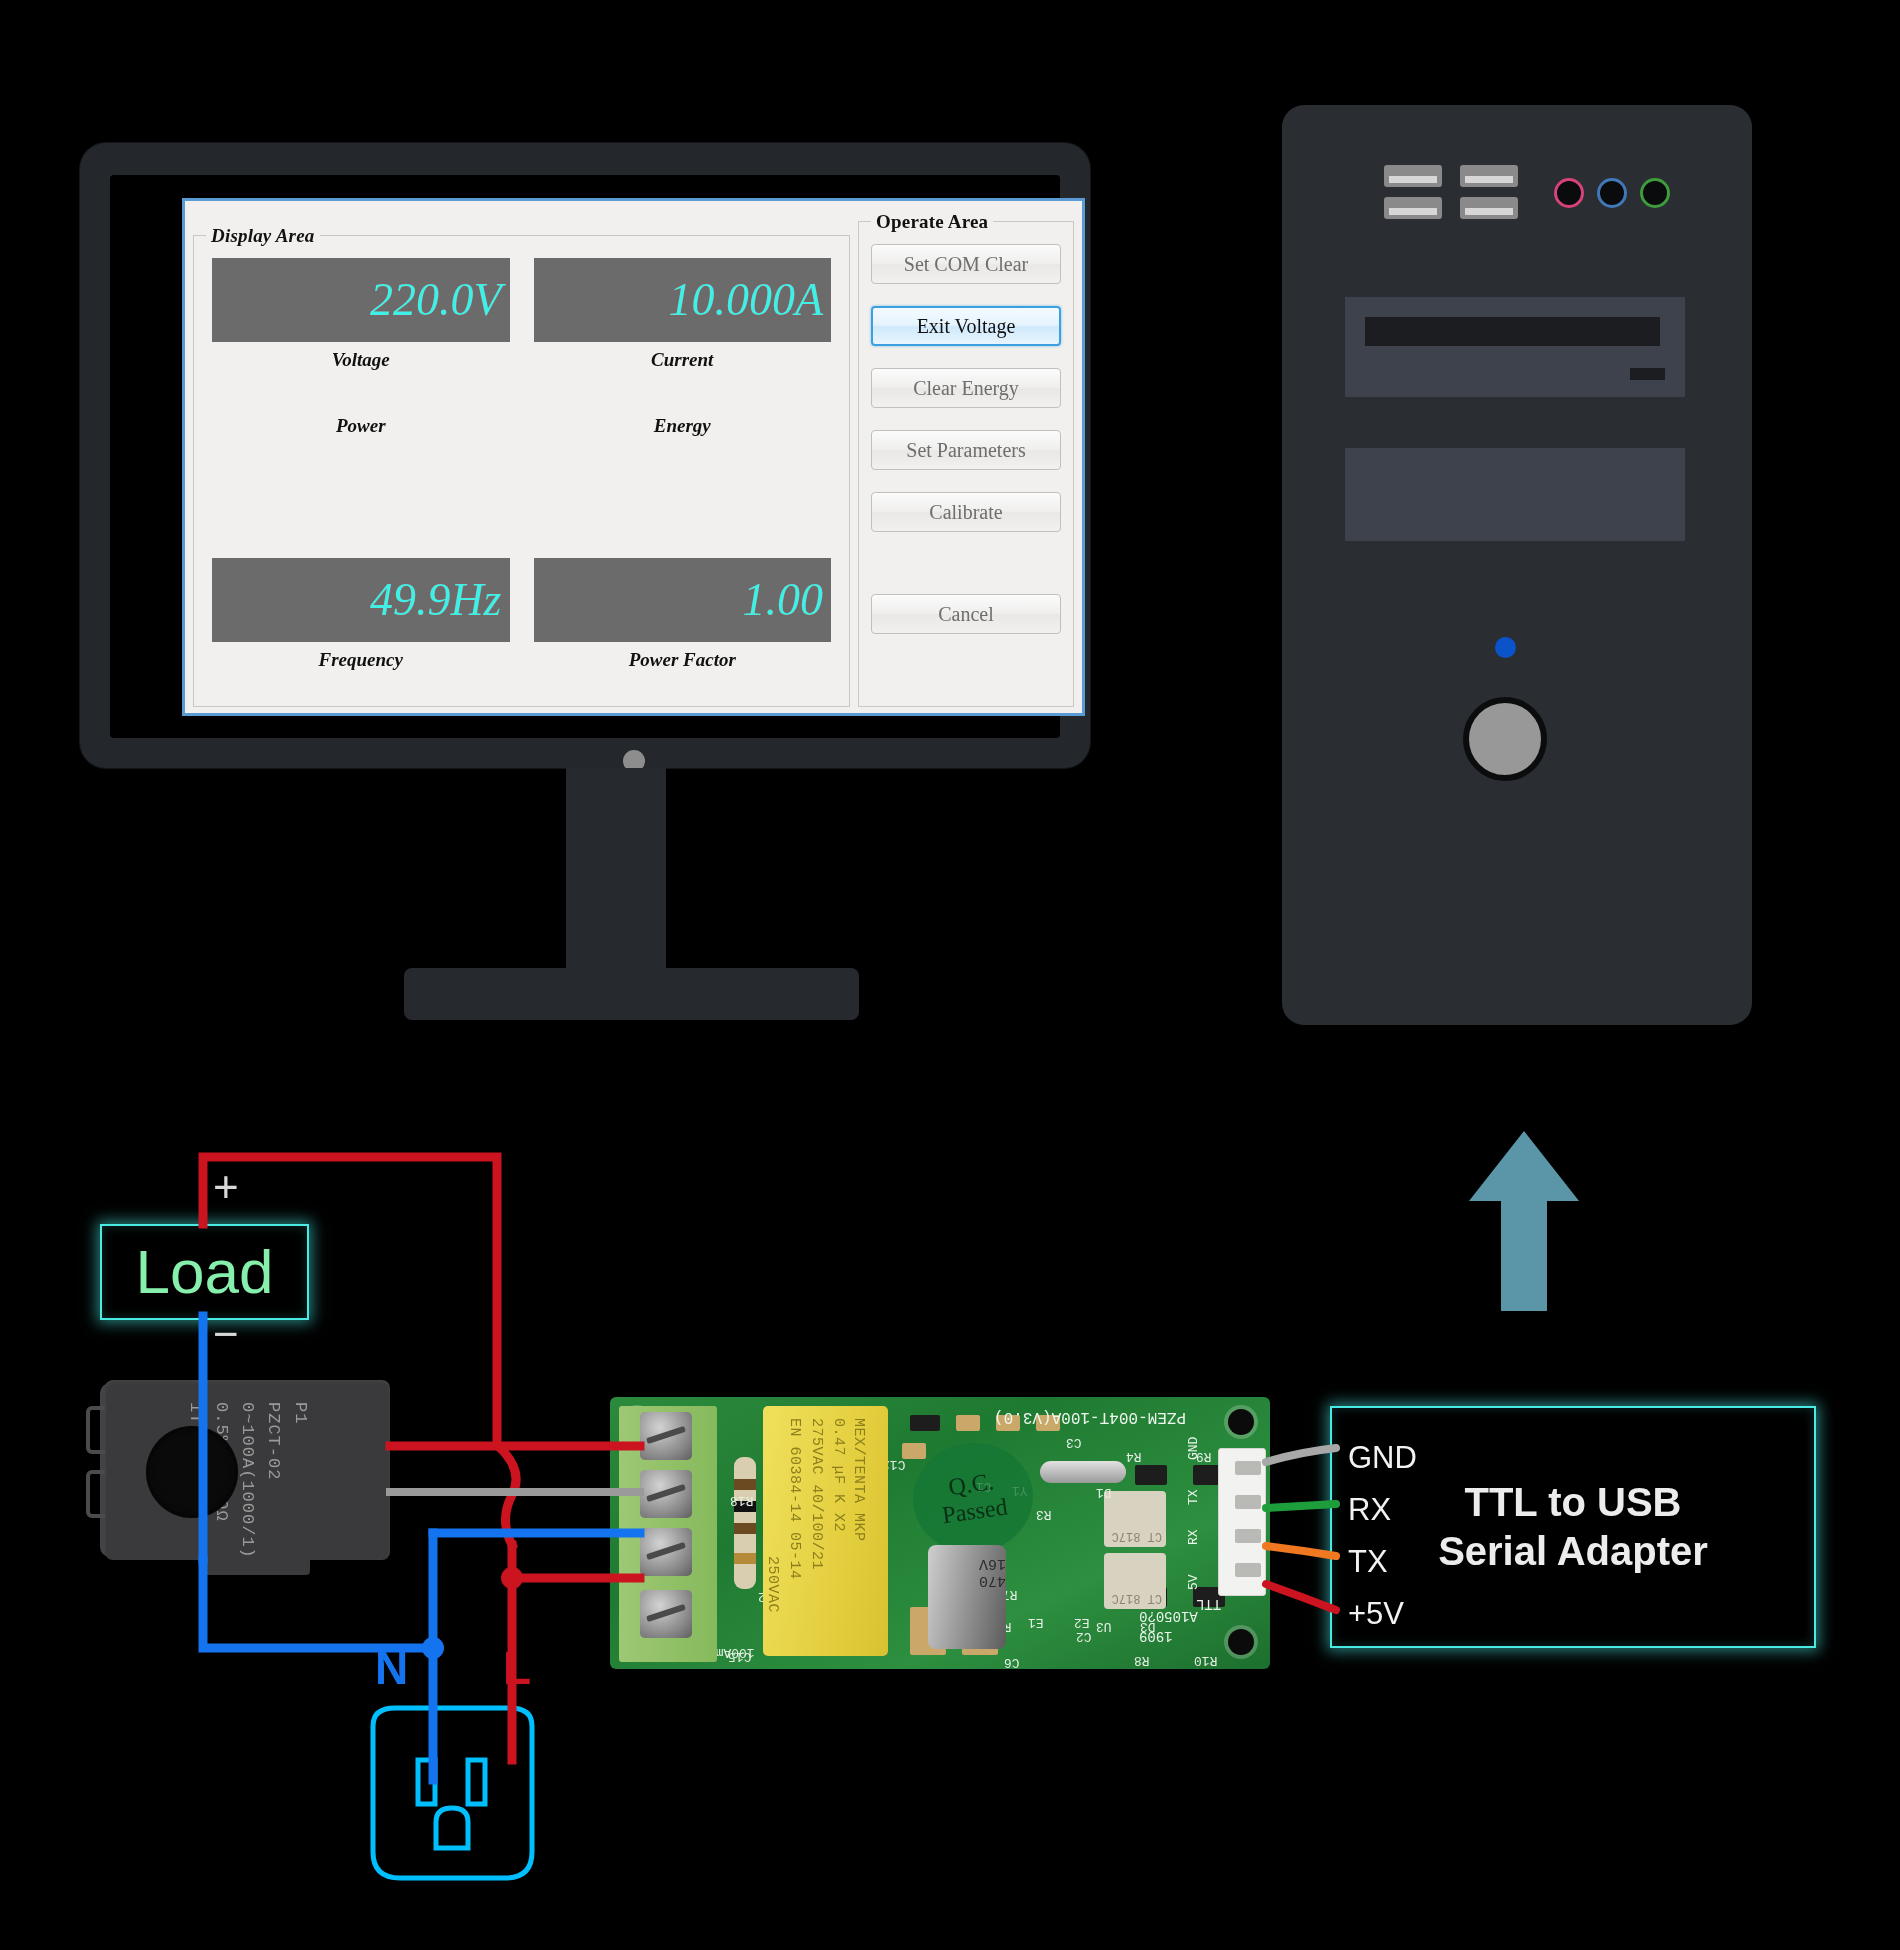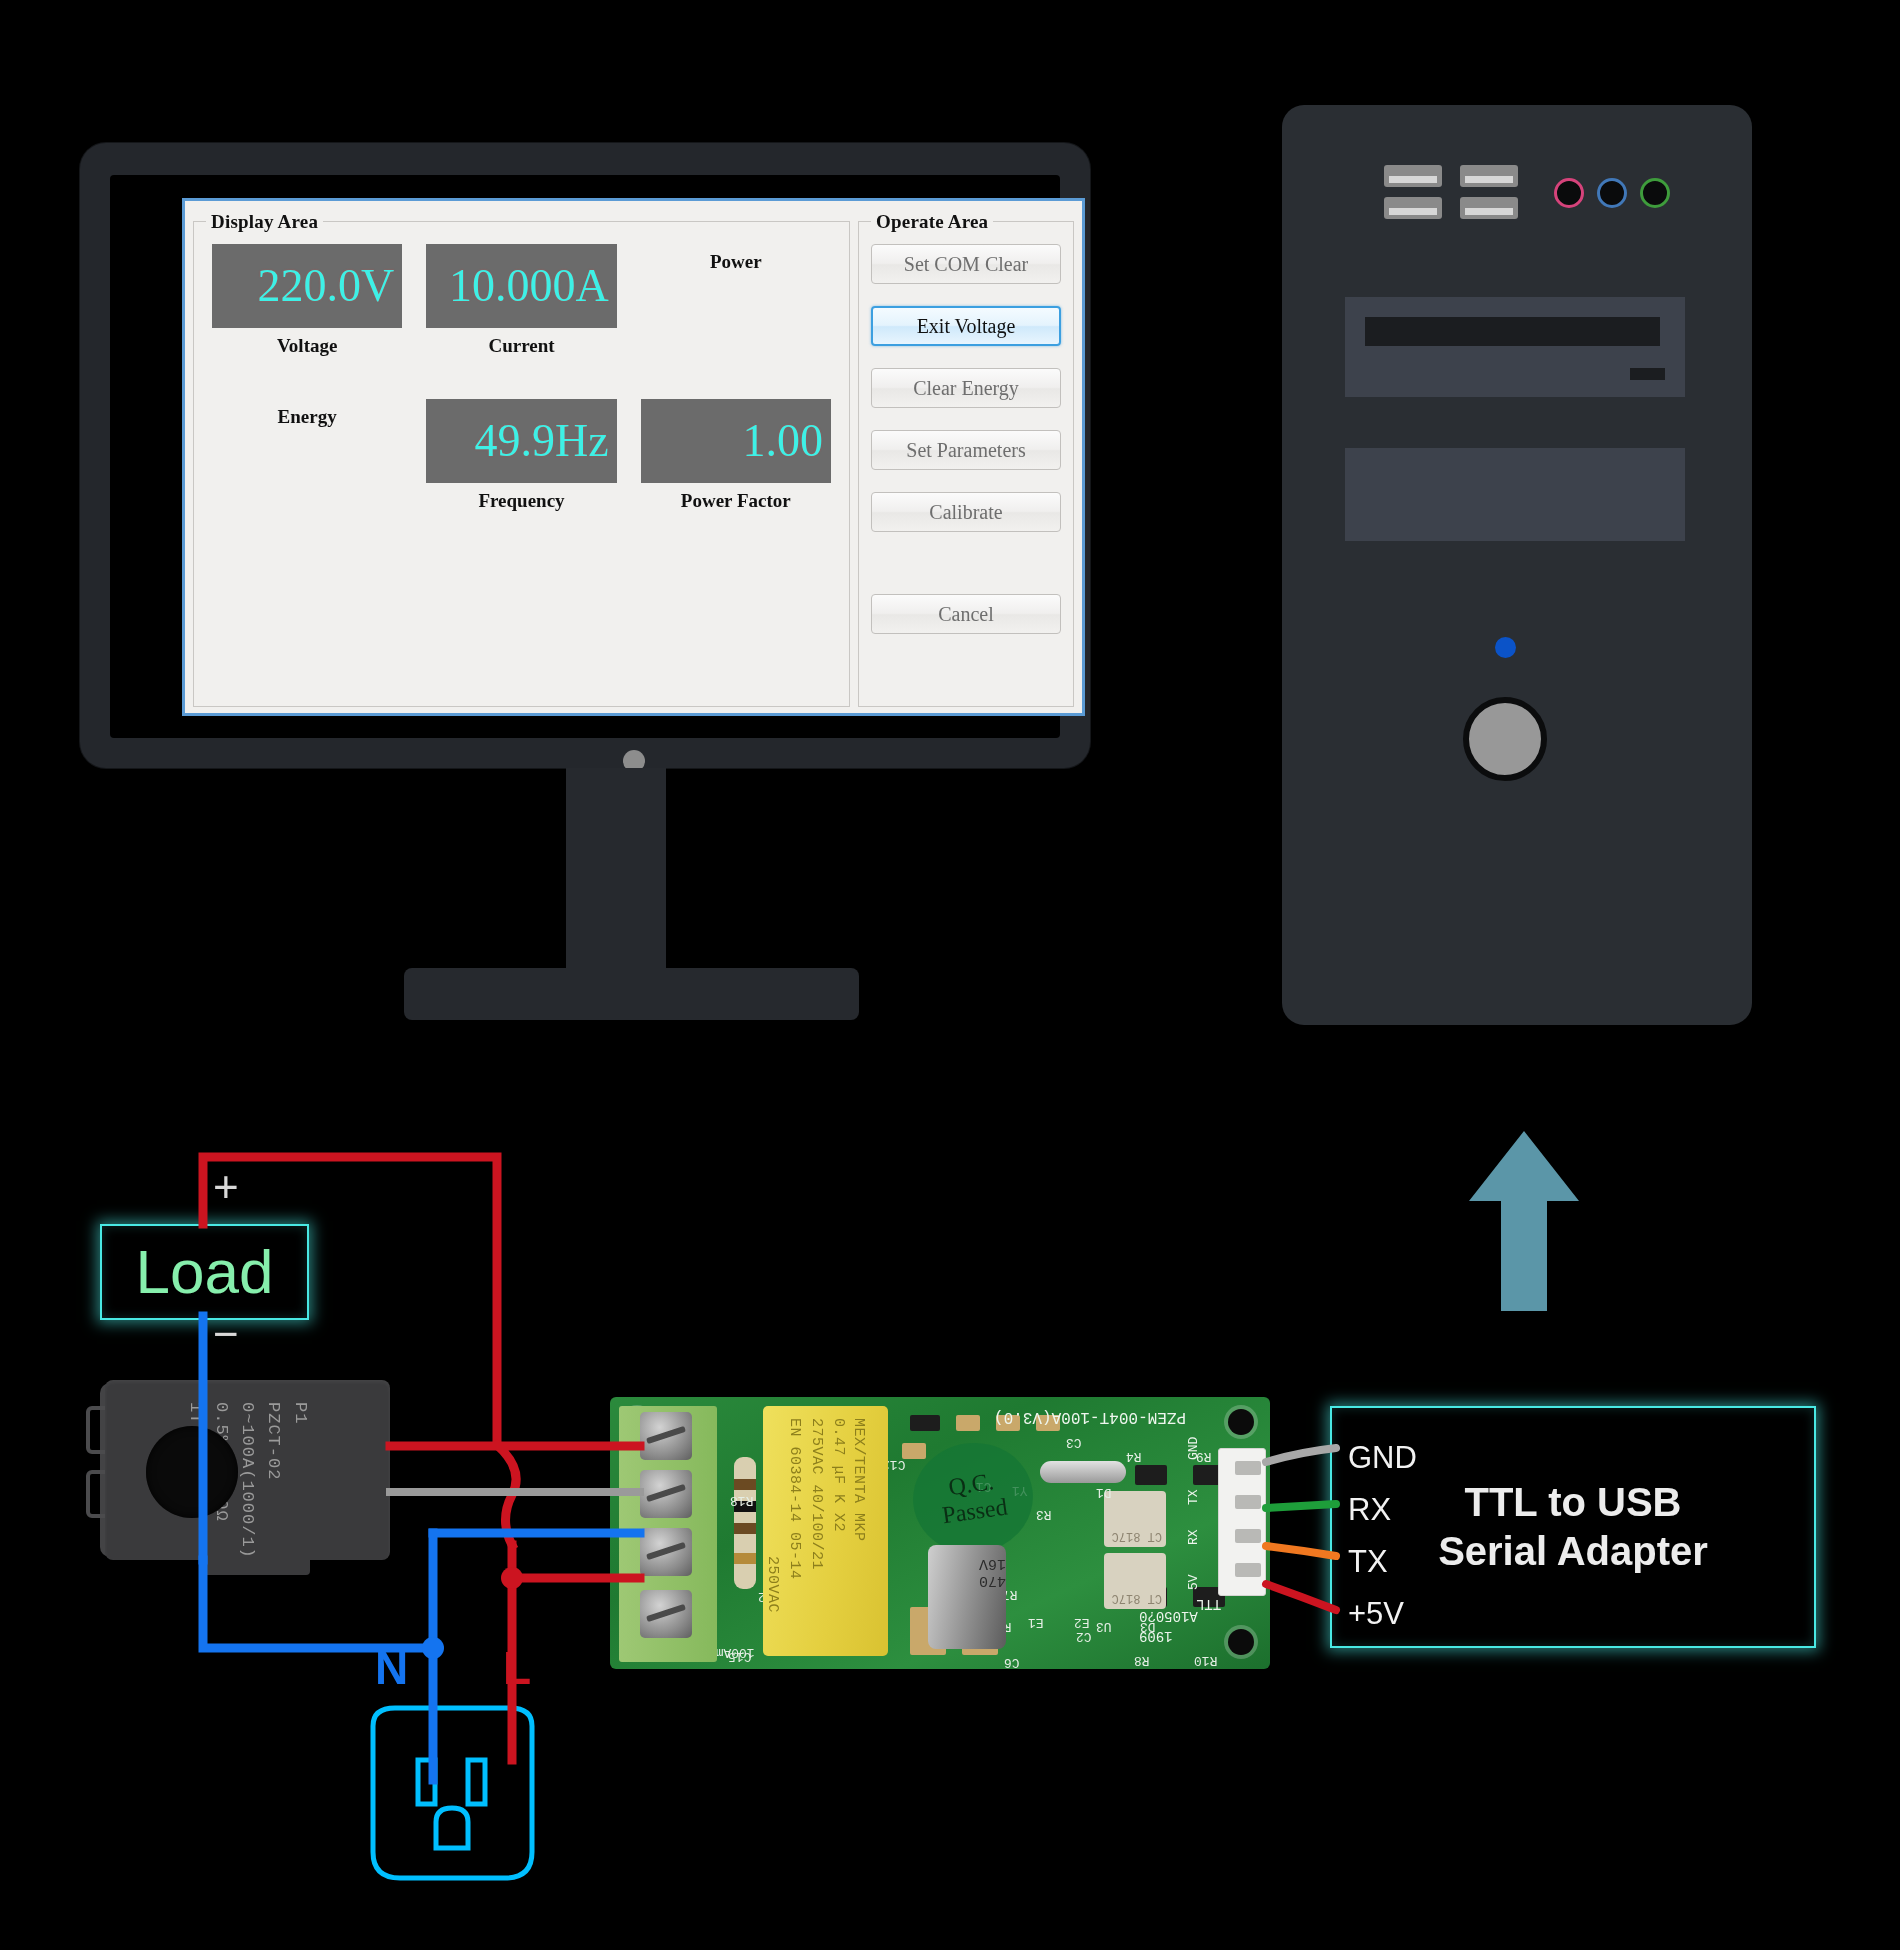--- a/index.html
+++ b/index.html
@@ -18,24 +18,24 @@
 
   
   #app-window{left:182px;top:198px;width:903px;height:518px;
       background:#f1f0ee;border:3px solid #5b9bd5;box-sizing:border-box;
       display:flex;padding:6px 8px;gap:8px;}
   .groupbox{border:1px solid #c9c7c4;position:relative;box-sizing:border-box;
       background:#f1f0ee;}
   .groupbox > .gb-title{position:absolute;top:-11px;left:12px;background:#f1f0ee;
       padding:0 5px;font-family:"Liberation Serif",serif;font-size:19px;color:#111;
       font-weight:600;letter-spacing:.2px;}
-  #display-area{flex:1 1 auto;margin-top:14px;padding:22px 18px 2px 18px;}
+  #display-area{flex:1 1 auto;margin-top:28px;padding:22px 18px 2px 18px;font-style:italic;}
   #operate-area{width:216px;margin-top:14px;padding:22px 12px 10px 12px;}
 
-  .meter-grid{display:grid;grid-template-columns:1fr 1fr 1fr;
+  .meter-grid{display:grid;grid-template-columns:1fr 1fr;
       grid-template-rows:1fr 1fr 1fr;column-gap:24px;row-gap:4px;height:100%;}
   .meter-cell{display:flex;flex-direction:column;align-items:center;}
   .meter-readout{width:100%;height:84px;background:#6b6b6b;
       display:flex;align-items:center;justify-content:flex-end;
       padding-right:8px;box-sizing:border-box;
       font-family:"Liberation Serif",serif;font-size:46px;color:#3ef0e6;
       text-shadow:0 0 2px rgba(255,60,60,.45);line-height:1;}
   .meter-label{font-family:"Liberation Serif",serif;font-size:19px;color:#111;
       margin-top:7px;font-weight:600;}
 

